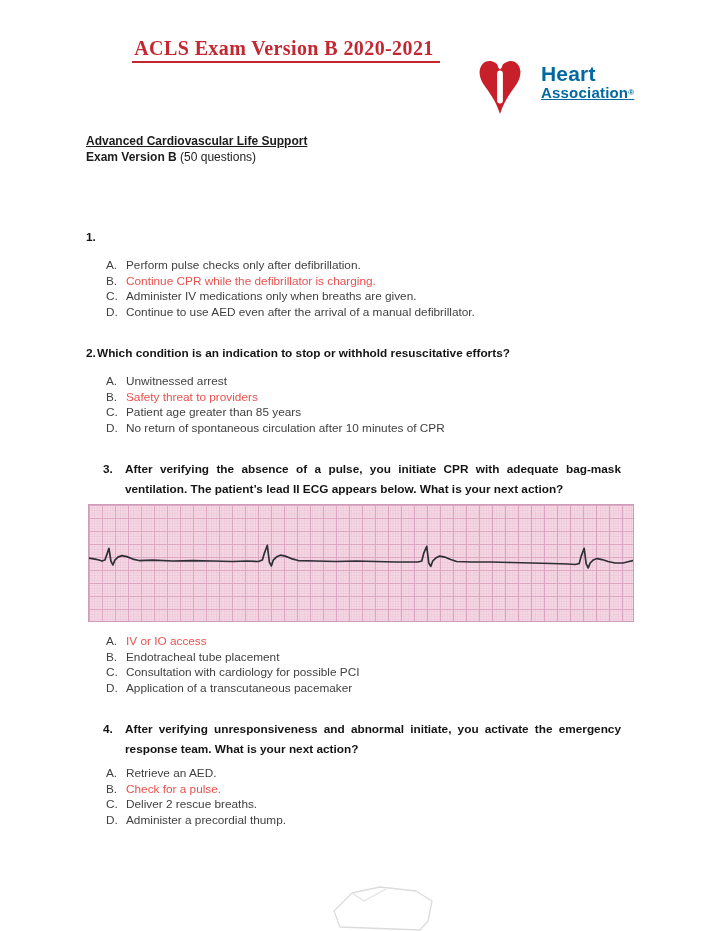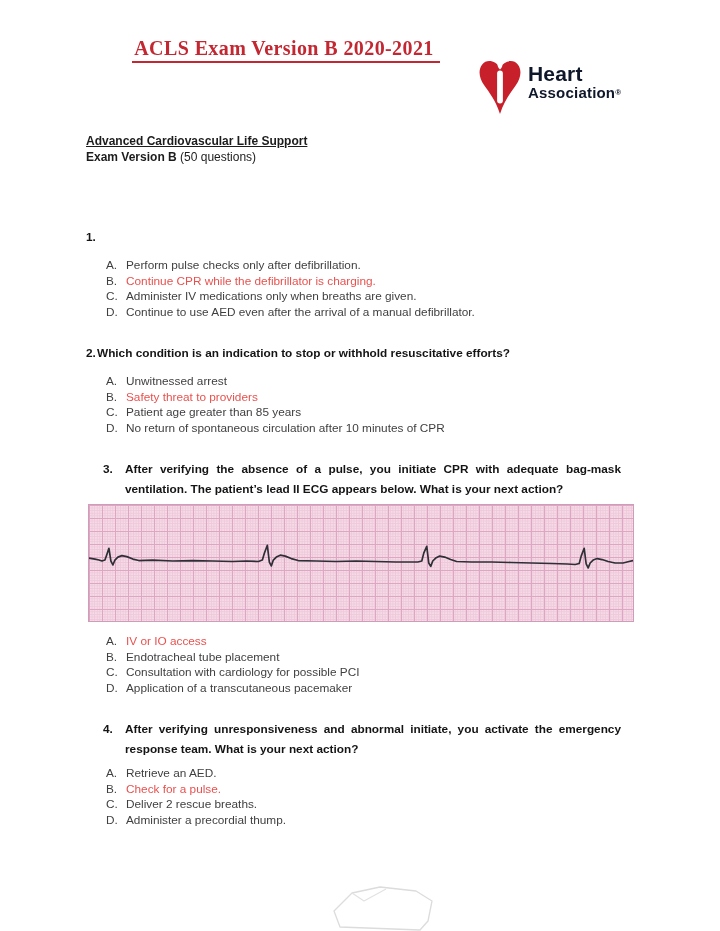--- a/index.html
+++ b/index.html
@@ -13,23 +13,23 @@
   .title-wrap { position:absolute; top:37px; left:0; width:572px; text-align:center; }
   .title-text {
     display:inline-block; font-family:"Liberation Serif", serif; font-weight:bold;
     font-size:20px; color:#c32731; border-bottom:2.5px solid #c32731;
     padding:0 6px 1px 2px; letter-spacing:0.4px;
   }
 
   
   .logo { position:absolute; top:58px; left:477px; display:flex; align-items:flex-start; }
   .heart-svg { width:46px; height:58px; display:block; }
-  .logo-text { margin-left:5px; margin-top:5px; color:#0f172a; }
+  .logo-text { margin-left:18px; margin-top:5px; color:#0369a1; }
   .logo-line1 { font-size:21px; font-weight:bold; line-height:21px; letter-spacing:0.2px; }
-  .logo-line2 { font-size:15px; font-weight:bold; line-height:17px; letter-spacing:0.2px; }
+  .logo-line2 { font-size:15px; font-weight:bold; line-height:17px; letter-spacing:0.2px;text-decoration:underline; }
   .reg { font-size:8px; vertical-align:3px; font-weight:bold; }
 
   
   .intro-line1 { position:absolute; top:134px; left:86px; font-size:12px; font-weight:bold; color:#1c1c1c;text-decoration:underline; }
   .intro-line2 { position:absolute; top:150px; left:86px; font-size:12px; color:#1c1c1c; }
   .intro-line2 .bold { font-weight:bold; }
   .notice {
     position:absolute; top:179px; left:86px; font-size:12.2px; font-weight:bold; color:#111;
     text-decoration:underline; text-underline-offset:2px; letter-spacing:0.1px;
   }

